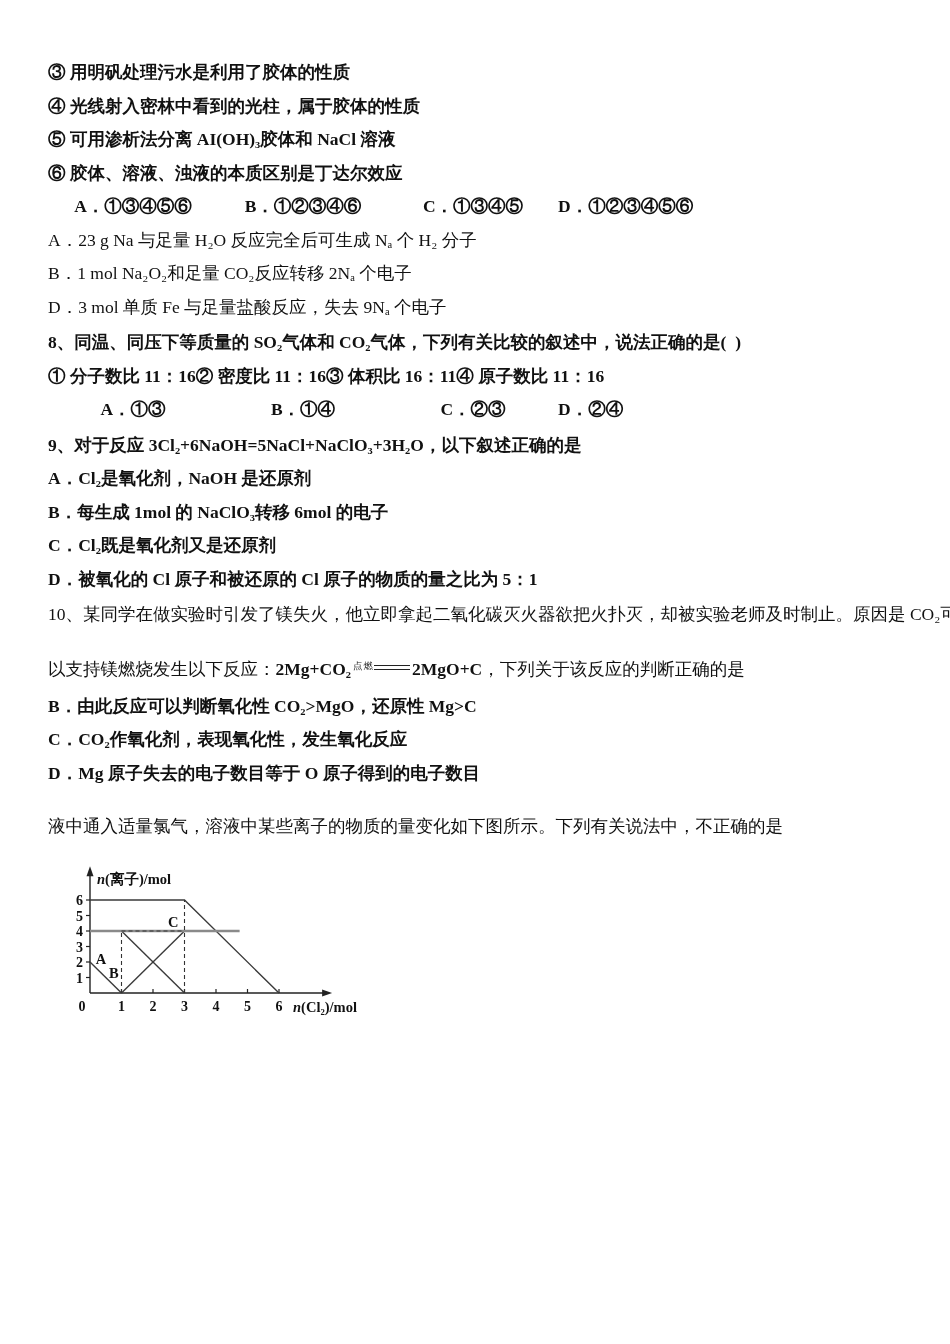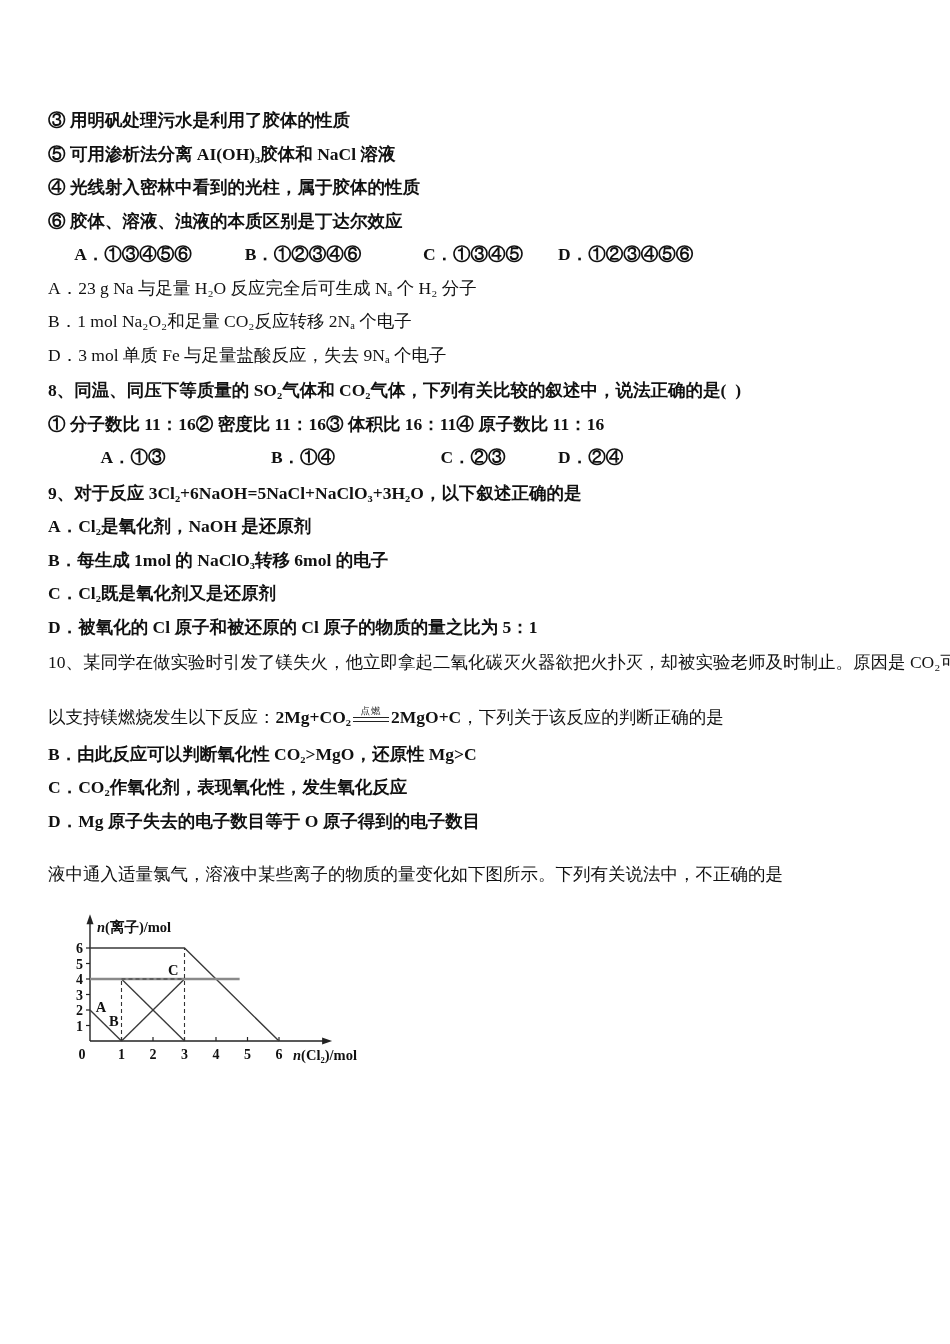--- a/index.html
+++ b/index.html
@@ -1,44 +1,44 @@
 <!DOCTYPE html>
 <html><head>
 <meta charset="utf-8">
 <style>
   html,body{margin:0;padding:0;}
   body{
     width:950px;height:1344px;background:#ffffff;color:#111;
     font-family:"Liberation Serif","DejaVu Serif",serif;
     overflow:hidden;
   }
-  .doc{padding:104px 40px 0 48px;font-size:17.5px;line-height:1;}
+  .doc{padding:56px 40px 0 48px;font-size:17.5px;line-height:1;}
   .line{height:33.5px;display:flex;align-items:center;white-space:pre;}
   .b{font-weight:700;}
   .optrow{display:flex;text-align:center;}
   .optrow .c{width:170px;}
   .mt2{margin-top:2px;}
   .mt6{margin-top:20px;}
   .mt16{margin-top:16px;}
   .mt18{margin-top:18px;}
   .h40{height:40px;}
-  .ignite{display:inline-flex;flex-direction:column;align-items:center;margin:0 2px;transform:translateY(-3px);}
+  .ignite{display:inline-flex;flex-direction:row;align-items:center;margin:0 2px;transform:translateY(-3px);}
   .ig-word{font-size:9.5px;line-height:9px;letter-spacing:1px;color:#222;}
   .ig-line{width:36px;height:5px;border-top:1.7px solid #222;border-bottom:1.7px solid #222;margin-top:1px;box-sizing:border-box;}
   .chartwrap{margin:8px 0 0 4px;height:176px;}
   svg text{font-family:"Liberation Serif","DejaVu Serif",serif;}
 </style>
 </head>
 <body>
 
 <div class="doc">
 
   <div class="line b">③ 用明矾处理污水是利用了胶体的性质</div>
+  <div class="line b">④ 光线射入密林中看到的光柱，属于胶体的性质</div>
   <div class="line b">⑤ 可用渗析法分离 AI(OH)₃胶体和 NaCl 溶液</div>
-  <div class="line b">④ 光线射入密林中看到的光柱，属于胶体的性质</div>
   <div class="line b">⑥ 胶体、溶液、浊液的本质区别是丁达尔效应</div>
   <div class="line b optrow">
     <span class="c">A．①③④⑤⑥</span>
     <span class="c">B．①②③④⑥</span>
     <span class="c">C．①③④⑤</span>
     <span>D．①②③④⑤⑥</span>
   </div>
 
   <div class="line">A．23 g Na 与足量 H₂O 反应完全后可生成 Nₐ 个 H₂ 分子</div>
   <div class="line">B．1 mol Na₂O₂和足量 CO₂反应转移 2Nₐ 个电子</div>

